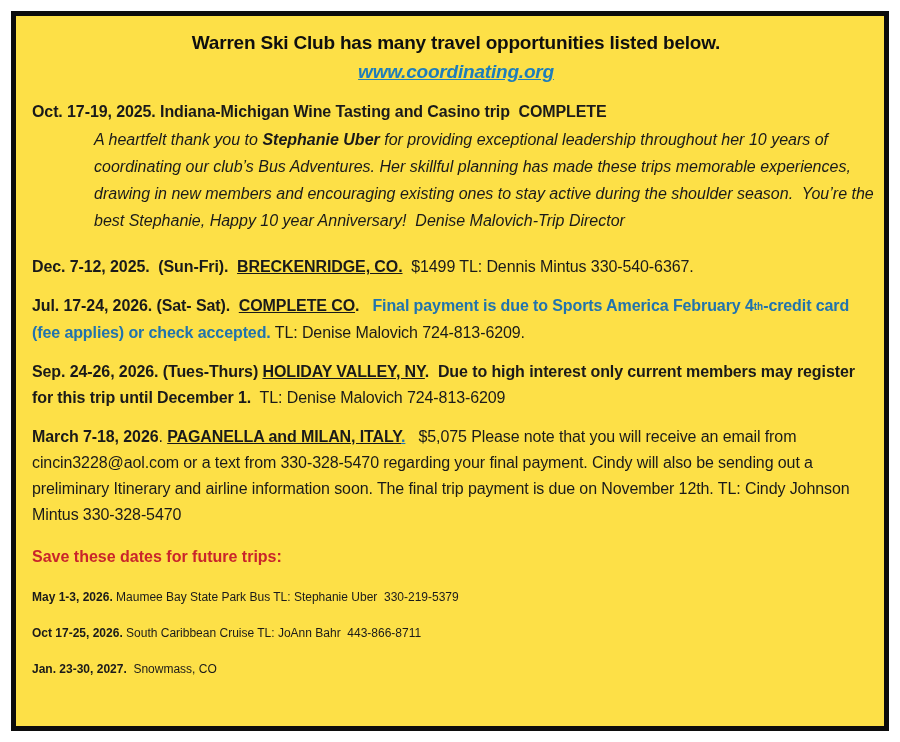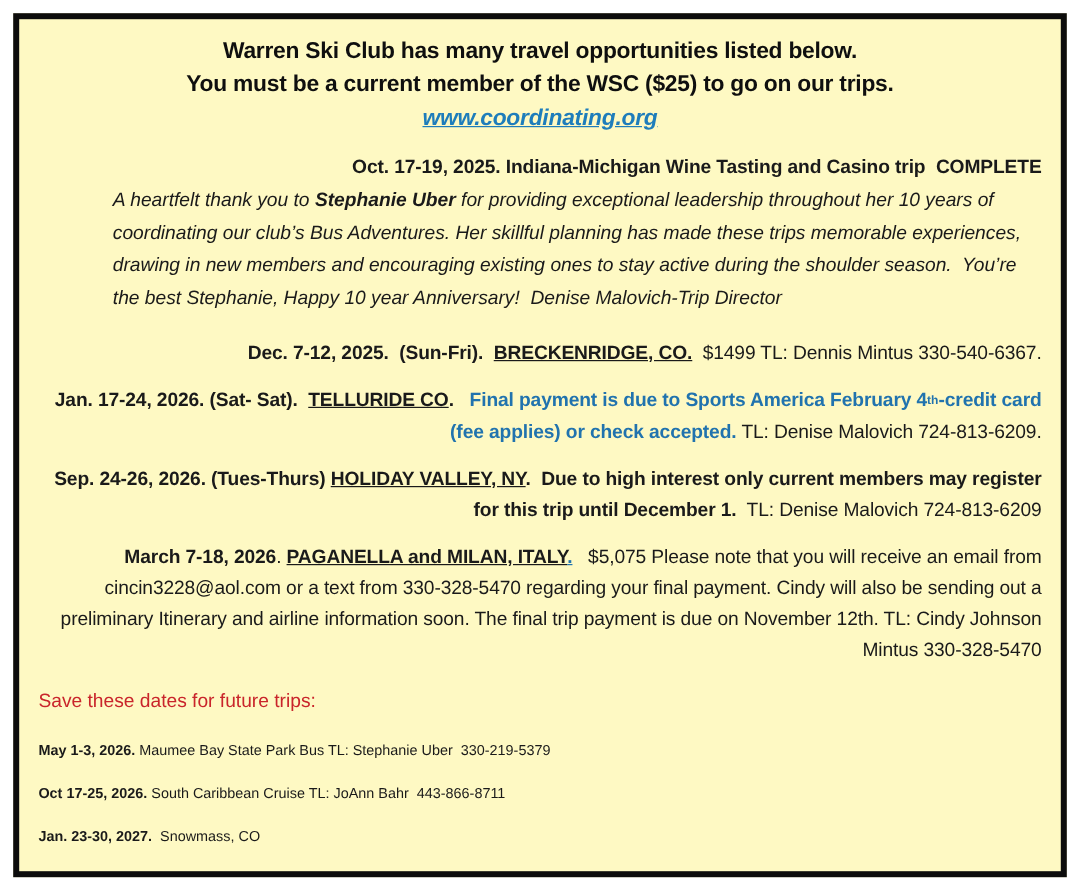--- a/index.html
+++ b/index.html
@@ -11,22 +11,22 @@
   *{box-sizing:border-box;}
   html,body{margin:0;padding:0;}
   body{
     width:900px;height:742px;background:#ffffff;
     font-family:"Liberation Sans",sans-serif;
     color:var(--ink);
   }
   .frame{
     position:absolute;left:11px;top:11px;right:11px;bottom:11px;
     border:5px solid #0c0c0c;
-    background:#fef9c3;
-    padding:6px 16px 0 16px;
+    background:#fde047;
+    padding:6px 4px 0 16px;
     overflow:hidden;
   }
   .header{
     text-align:center;
     font-weight:bold;
     font-size:19px;
     line-height:27.5px;
     letter-spacing:-0.2px;
     padding-top:7px;
     color:#0f0f0f;
@@ -38,69 +38,67 @@
     font-weight:bold;
     text-decoration:underline;
     cursor:pointer;
   }
   .para{
     margin:13px 0 0 0;
     font-size:16px;
     line-height:26px;
     letter-spacing:-0.1px;
     white-space:pre-wrap;
-    text-align:right;
   }
   .para.first{margin-top:14px;}
   .note{
     margin:1px 0 17px 62px;
     font-size:16px;
     line-height:27px;
     font-style:italic;
     white-space:pre-wrap;
     padding-right:4px;
   }
   .b{font-weight:bold;margin-top:40px;}
   .u{text-decoration:underline;}
   .bi{font-weight:bold;font-style:italic;}
   .blue{color:var(--blue);}
   .sup{font-size:10px;vertical-align:1px;letter-spacing:0;}
   .future-heading{
     margin-top:17px;
     font-size:16px;
     line-height:24px;
-    font-weight:normal;
+    font-weight:bold;
     color:var(--red);
     white-space:pre-wrap;
   }
   .future-item{
     margin-top:7px;
     font-size:12px;
     line-height:24px;
     white-space:pre-wrap;
   }
 </style>
 </head>
 <body>
 
 <div class="frame">
 
   <div class="header">
     <div>Warren Ski Club has many travel opportunities listed below.</div>
-    <div>You must be a current member of the WSC ($25) to go on our trips.</div>
     <div class="link-line"><a class="site-link">www.coordinating.org</a></div>
   </div>
 
   <p class="para first b">Oct. 17-19, 2025. Indiana-Michigan Wine Tasting and Casino trip  COMPLETE</p>
 
   <p class="note"><span>A heartfelt thank you to </span><span class="bi">Stephanie Uber</span><span> for providing exceptional leadership throughout her 10 years of coordinating our club’s Bus Adventures. Her skillful planning has made these trips memorable experiences, drawing in new members and encouraging existing ones to stay active during the shoulder season.  You’re the best Stephanie, Happy 10 year Anniversary!  Denise Malovich-Trip Director</span></p>
 
   <p class="para" style="margin-top:20px;"><span class="b">Dec. 7-12, 2025.  (Sun-Fri).  </span><span class="b u">BRECKENRIDGE, CO.</span><span>  $1499 TL: Dennis Mintus 330-540-6367.</span></p>
 
-  <p class="para"><span class="b">Jan. 17-24, 2026. (Sat- Sat).  </span><span class="b u">TELLURIDE CO</span><span class="b">.</span><span class="b blue">   Final payment is due to Sports America February 4</span><span class="b blue sup">th</span><span class="b blue">-credit card (fee applies) or check accepted.</span><span> TL: Denise Malovich 724-813-6209.</span></p>
+  <p class="para"><span class="b">Jul. 17-24, 2026. (Sat- Sat).  </span><span class="b u">COMPLETE CO</span><span class="b">.</span><span class="b blue">   Final payment is due to Sports America February 4</span><span class="b blue sup">th</span><span class="b blue">-credit card (fee applies) or check accepted.</span><span> TL: Denise Malovich 724-813-6209.</span></p>
 
   <p class="para"><span class="b">Sep. 24-26, 2026. (Tues-Thurs) </span><span class="b u">HOLIDAY VALLEY, NY</span><span class="b">.  Due to high interest only current members may register for this trip until December 1.</span><span>  TL: Denise Malovich 724-813-6209</span></p>
 
   <p class="para"><span class="b">March 7-18, 2026</span><span>. </span><span class="b u">PAGANELLA and MILAN, ITALY</span><span class="b u blue">.</span><span>   $5,075 Please note that you will receive an email from cincin3228@aol.com or a text from 330-328-5470 regarding your final payment. Cindy will also be sending out a preliminary Itinerary and airline information soon. The final trip payment is due on November 12th. TL: Cindy Johnson Mintus 330-328-5470</span></p>
 
   <p class="future-heading">Save these dates for future trips:</p>
 
   <p class="future-item"><span class="b">May 1-3, 2026.</span><span> Maumee Bay State Park Bus TL: Stephanie Uber  330-219-5379</span></p>
 
   <p class="future-item"><span class="b">Oct 17-25, 2026.</span><span> South Caribbean Cruise TL: JoAnn Bahr  443-866-8711</span></p>

